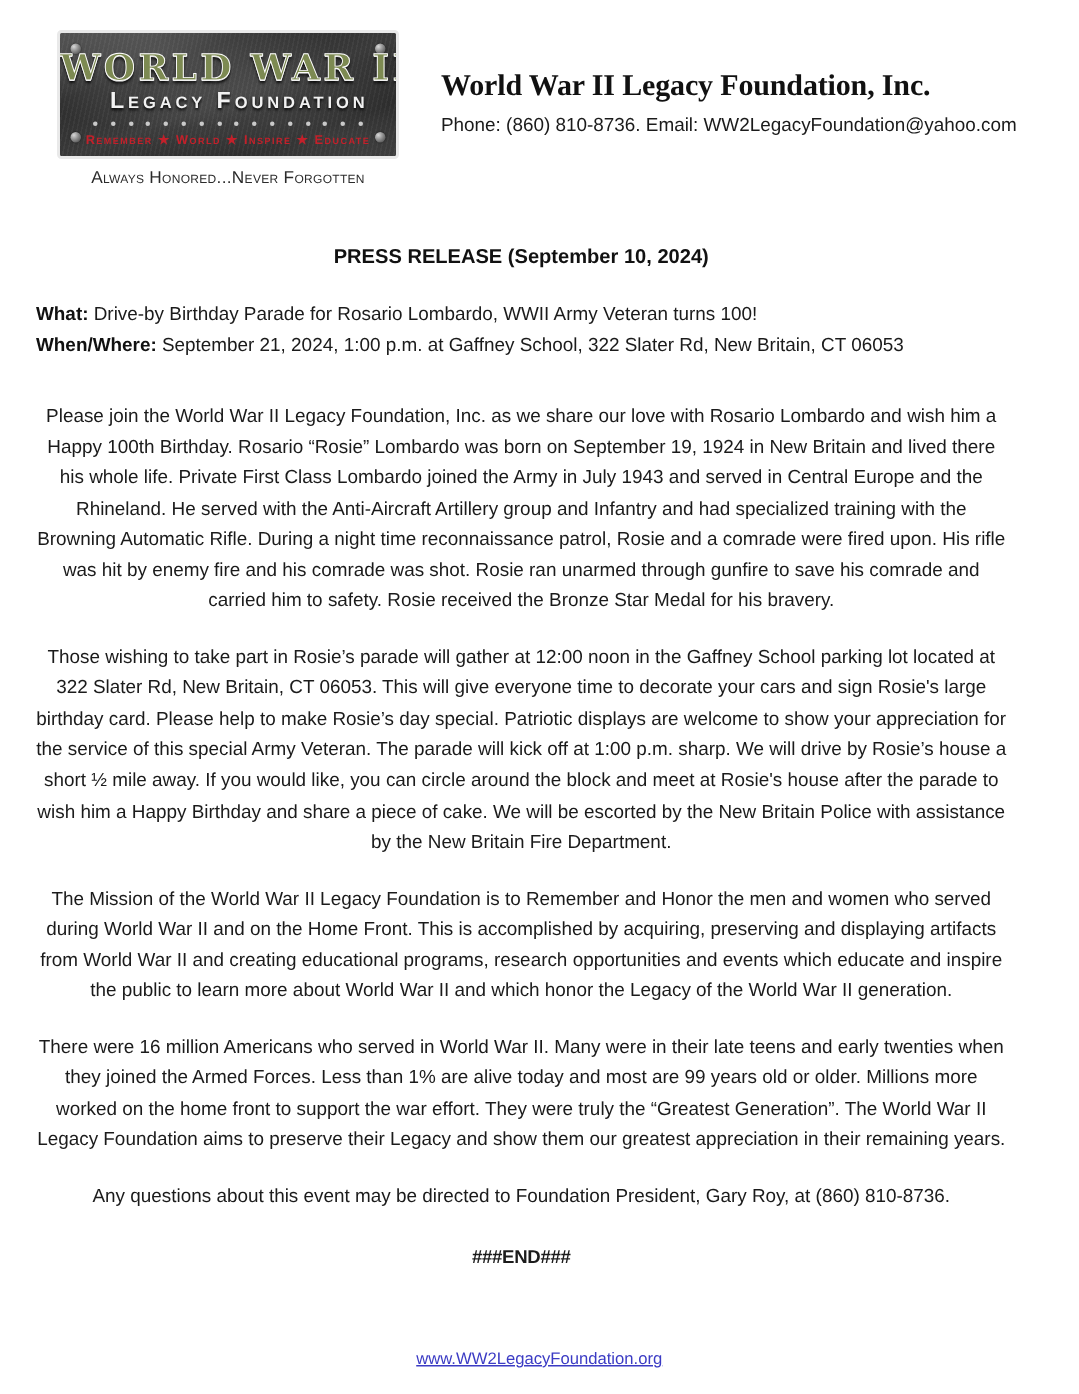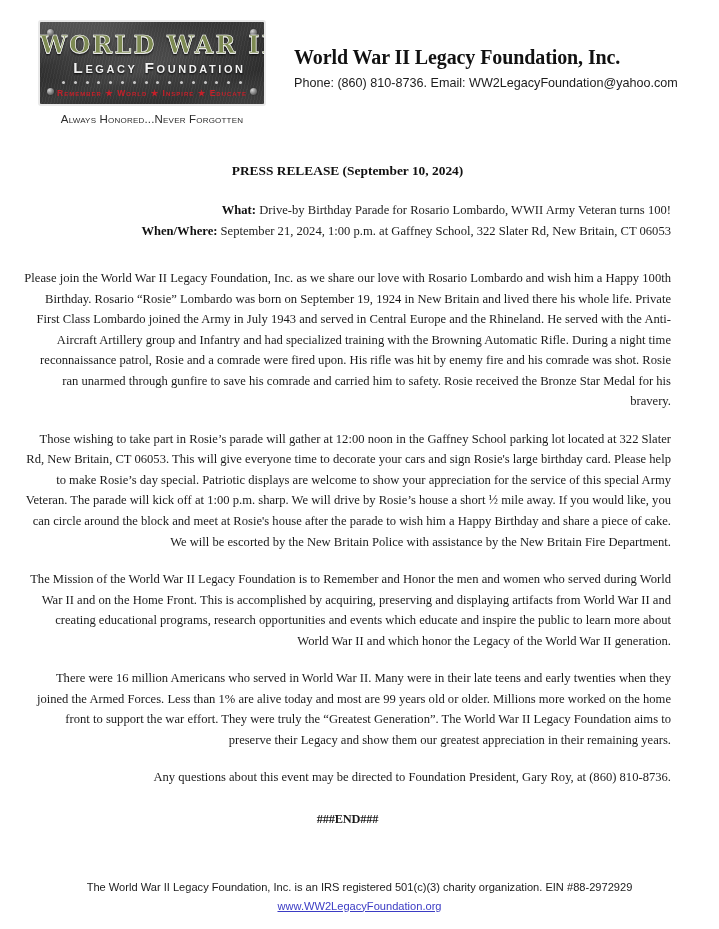--- a/index.html
+++ b/index.html
@@ -148,47 +148,45 @@
   .org-line {
     font-size: 12.6px;
     color: #1b1b1b;
     line-height: 1.62;
     white-space: nowrap;
   }
 
   
   .content {
     padding: 0 48px 0 24px;
-    font-family: Liberation Serif, serif;
   }
   .release-title {
     margin-top: 38px;
     text-align: center;
     font-size: 13.4px;
     font-weight: bold;
     color: #111;
   }
   .keyfacts {
     margin-top: 21px;
   }
   .keyfact {
     font-size: 12.6px;
     line-height: 1.68;
     color: #1b1b1b;
     white-space: nowrap;
-    text-align: right;
   }
   .keyfact b { font-weight: bold; color: #111; }
 
   .para {
     margin-top: 17px;
     font-size: 12.6px;
     line-height: 1.63;
     color: #1b1b1b;
-    text-align: right;
+    text-align: center;
   }
   .para.first { margin-top: 26px; }
 
   .endmark {
     margin-top: 24px;
     text-align: center;
     font-size: 12.4px;
     font-weight: bold;
     color: #1b1b1b;
     letter-spacing: -0.2px;
@@ -280,17 +278,16 @@
     <p class="para first">Please join the World War II Legacy Foundation, Inc. as we share our love with Rosario Lombardo and wish him a Happy 100th Birthday.  Rosario “Rosie” Lombardo was born on September 19, 1924 in New Britain and lived there his whole life.  Private First Class Lombardo joined the Army in July 1943 and served in Central Europe and the Rhineland.  He served with the Anti-Aircraft Artillery group and Infantry and had specialized training with the Browning Automatic Rifle.  During a night time reconnaissance patrol, Rosie and a comrade were fired upon.  His rifle was hit by enemy fire and his comrade was shot.  Rosie ran unarmed through gunfire to save his comrade and carried him to safety.  Rosie received the Bronze Star Medal for his bravery.</p>
     <p class="para">Those wishing to take part in Rosie’s parade will gather at 12:00 noon in the Gaffney School parking lot located at 322 Slater Rd, New Britain, CT 06053.  This will give everyone time to decorate your cars and sign Rosie's large birthday card.  Please help to make Rosie’s day special.  Patriotic displays are welcome to show your appreciation for the service of this special Army Veteran.  The parade will kick off at 1:00 p.m. sharp. We will drive by Rosie’s house a short ½ mile away.  If you would like, you can circle around the block and meet at Rosie's house after the parade to wish him a Happy Birthday and share a piece of cake.  We will be escorted by the New Britain Police with assistance by the New Britain Fire Department.</p>
     <p class="para">The Mission of the World War II Legacy Foundation is to Remember and Honor the men and women who served during World War II and on the Home Front. This is accomplished by acquiring, preserving and displaying artifacts from World War II and creating educational programs, research opportunities and events which educate and inspire the public to learn more about World War II and which honor the Legacy of the World War II generation.</p>
     <p class="para">There were 16 million Americans who served in World War II.  Many were in their late teens and early twenties when they joined the Armed Forces.  Less than 1% are alive today and most are 99 years old or older.  Millions more worked on the home front to support the war effort.  They were truly the “Greatest Generation”.  The World War II Legacy Foundation aims to preserve their Legacy and show them our greatest appreciation in their remaining years.</p>
     <p class="para">Any questions about this event may be directed to Foundation President, Gary Roy, at (860) 810-8736.</p>
 
     <div class="endmark">###END###</div>
   </div>
 
   <div class="footer">
-    <div class="footer-line">The World War II Legacy Foundation, Inc. is an IRS registered 501(c)(3) charity organization.  EIN #88-2972929</div>
     <a class="footer-link">www.WW2LegacyFoundation.org</a>
   </div>
 
 </div>
 
 </body></html>

